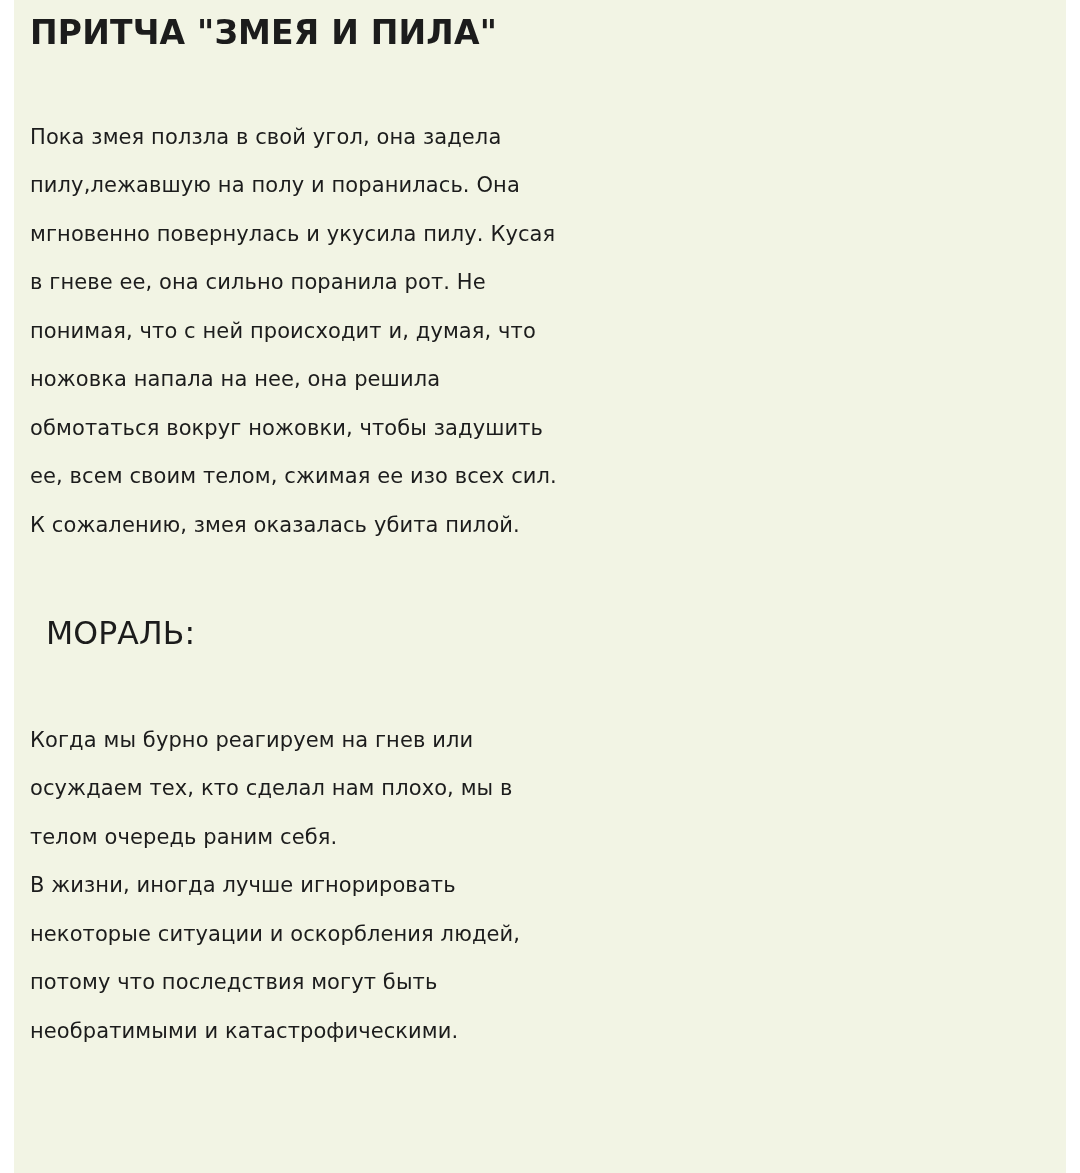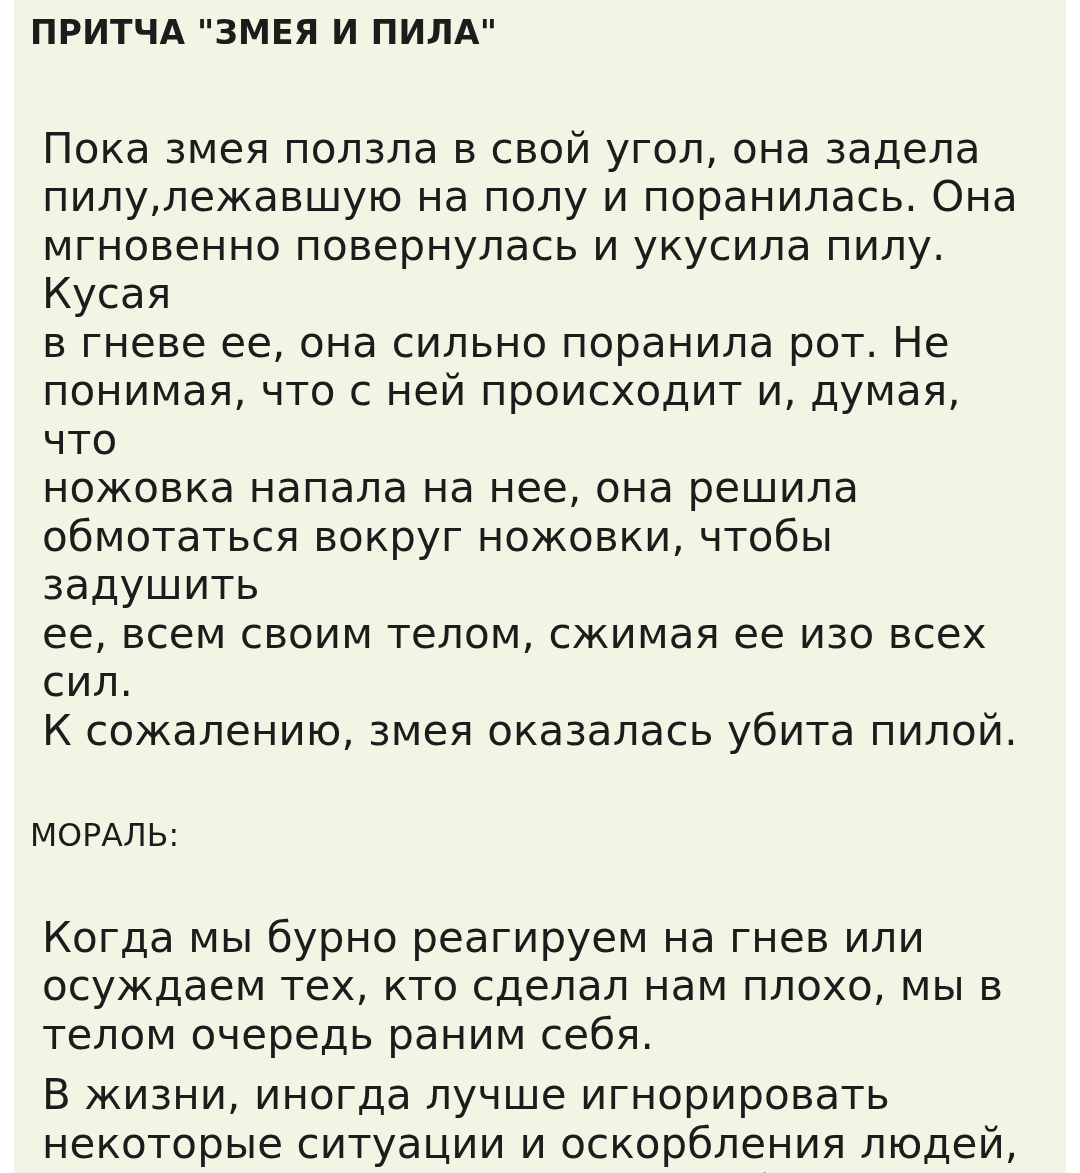--- a/index.html
+++ b/index.html
@@ -42,37 +42,37 @@
   .title {
     font-size: 33px;
     line-height: 1.18;
     color: #1c1c1c;
     letter-spacing: 0.2px;
     margin: 0 0 0 0;
     white-space: pre;
   }
 
   .para {
-    font-size: 42px;
+    font-size: 21px;
     line-height: 48.5px;
     color: #1c1c1c;
-    margin: 12px;
+    margin: 0;
     white-space: pre-line;
     letter-spacing: 0.1px;
   }
 
   .spacer-lg { height: 60px; }
   .spacer-md { height: 44px; }
   .spacer-sm { height: 42px; }
 
   .heading {
     font-size: 31.5px;
     line-height: 48.5px;
     color: #1c1c1c;
-    margin: 0;
+    margin: 16px;
     letter-spacing: 0.1px;
   }
 </style>
 </head>
 <body>
 
 <div class="page">
   <div class="content">
 
     <h1 class="title">ПРИТЧА "ЗМЕЯ И ПИЛА"</h1>

